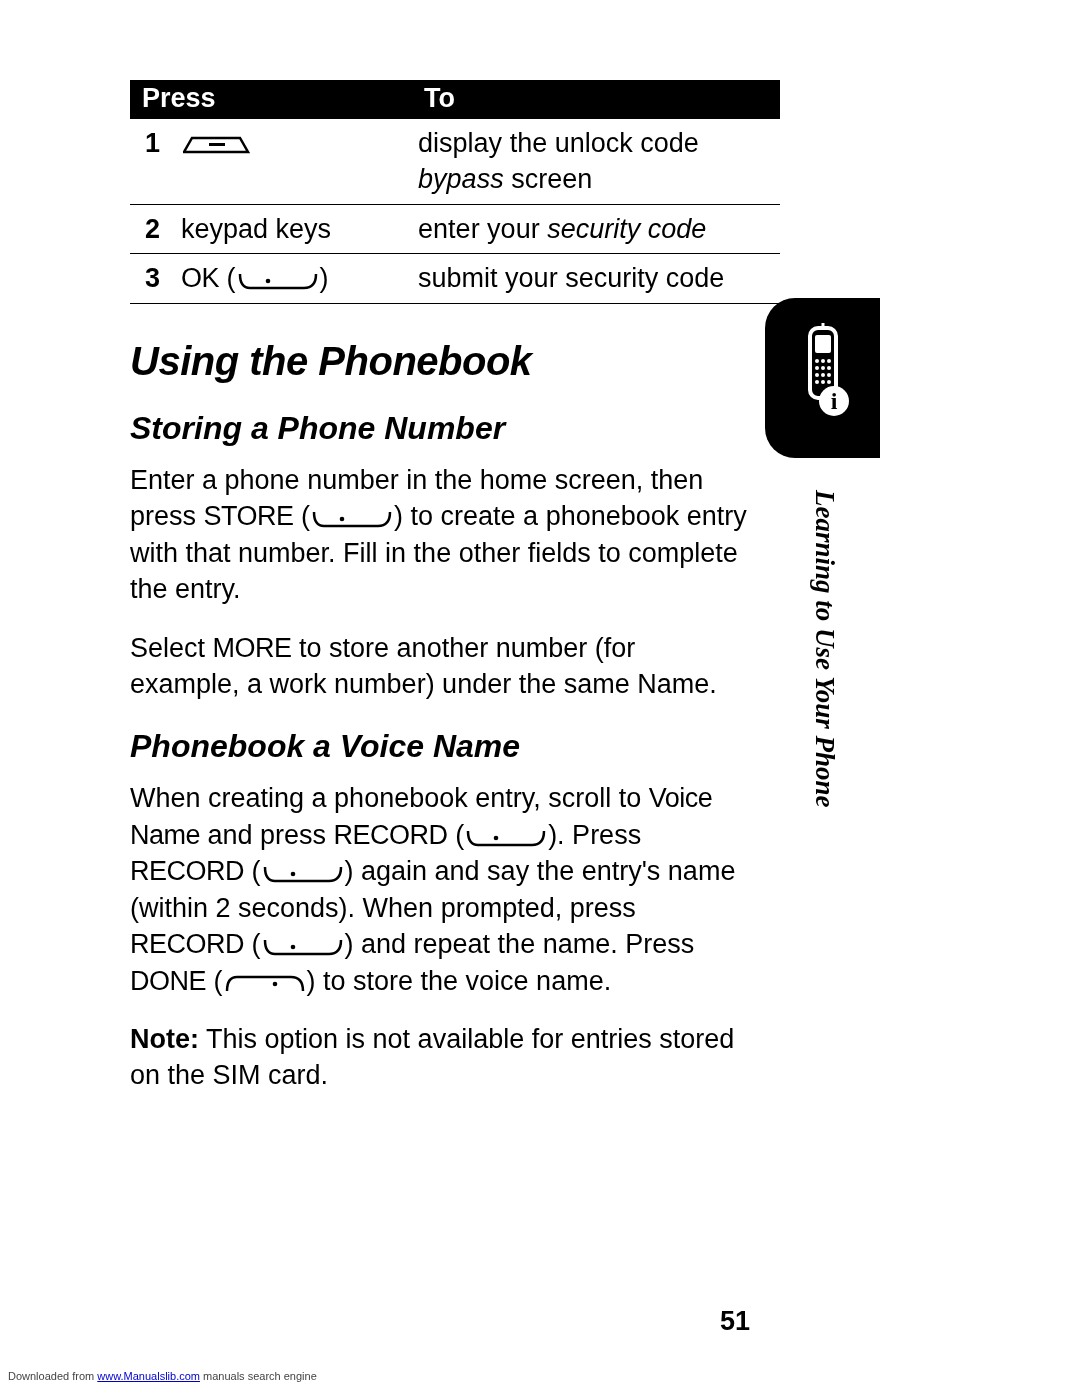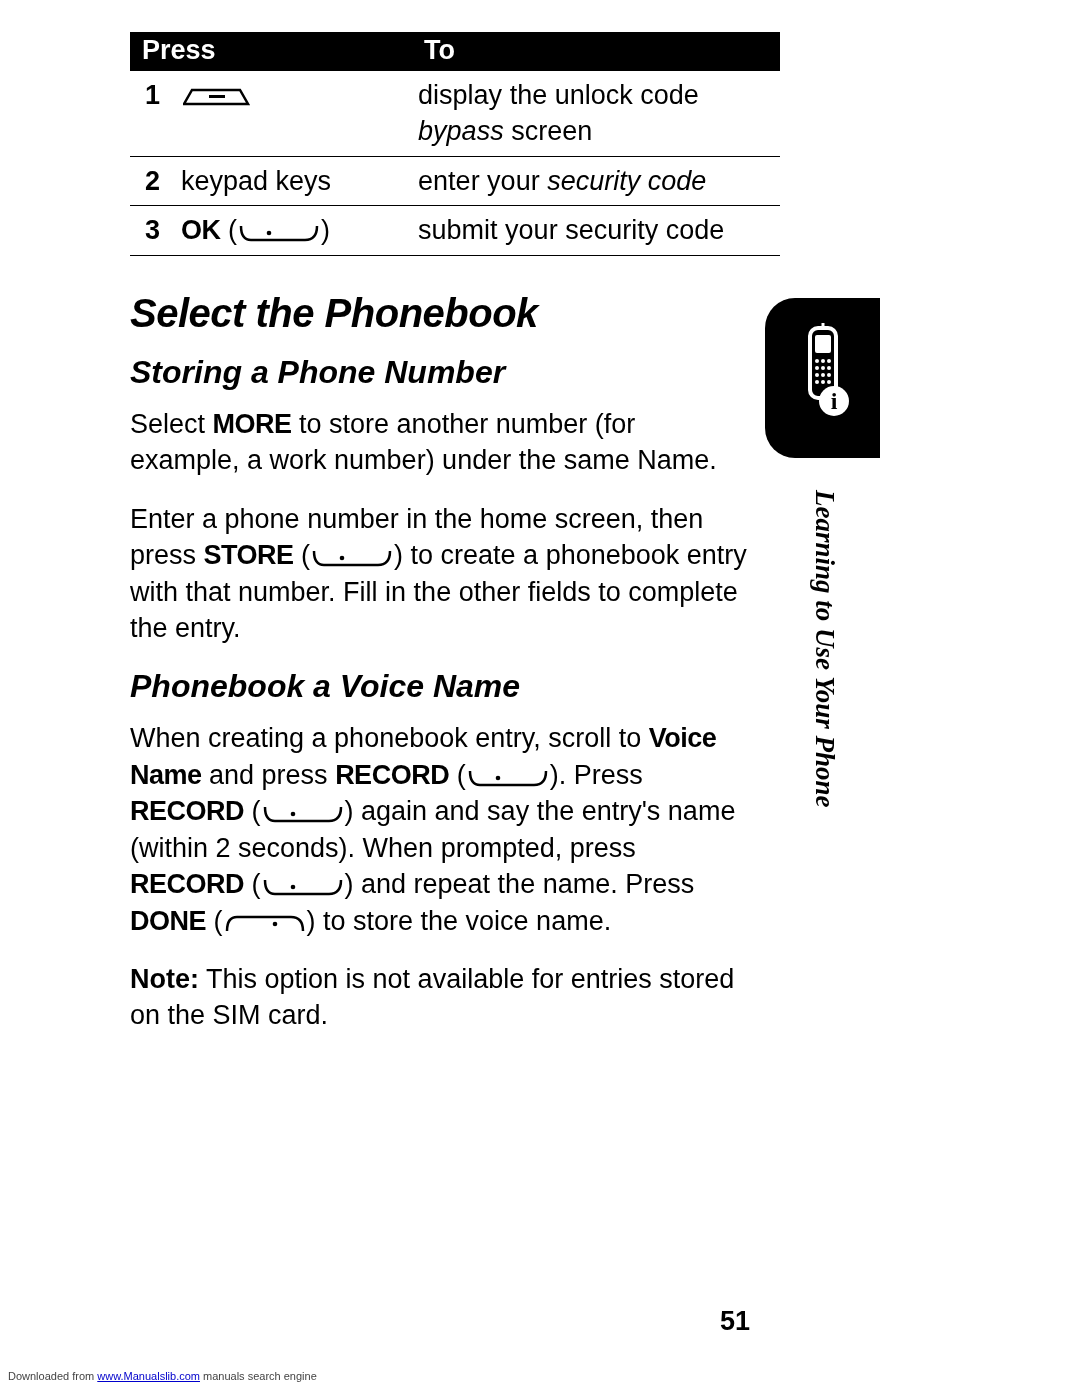--- a/index.html
+++ b/index.html
@@ -10,21 +10,21 @@
     height: 1397px;
     background: #fff;
     font-family: Arial, Helvetica, sans-serif;
     color: #000;
     position: relative;
   }
   .page {
     position: relative;
     width: 880px;
     height: 1397px;
-    padding: 32px 130px 40px 130px;
+    padding: 80px 130px 40px 130px;
   }
   
   table.steps {
     border-collapse: collapse;
     width: 650px;
     margin: 0 0 30px 0;
   }
   table.steps th {
     background: #000;
     color: #fff;
@@ -43,21 +43,21 @@
     line-height: 1.35;
   }
   table.steps td.step {
     text-align: right;
     width: 45px;
     font-weight: 700;
     padding-right: 15px;
   }
   .kbd-label {
     font-family: "Arial Narrow", Arial, sans-serif;
-    font-weight: 700;
+    font-weight: 400;
     letter-spacing: -0.5px;
   }
   .italic { font-style: italic; }
   
   .para {
     font-size: 27px;
     line-height: 1.35;
     margin: 0 0 22px 0;
     max-width: 750px;
   }
@@ -67,21 +67,21 @@
     font-style: italic;
     font-size: 40px;
     margin: 35px 0 18px 0;
     letter-spacing: -0.5px;
   }
   h2.sub {
     font-family: Arial, Helvetica, sans-serif;
     font-weight: 700;
     font-style: italic;
     font-size: 32px;
-    margin: 14px 0 15px 0;
+    margin: 26px 0 15px 0;
   }
   .bold { font-weight: 700; margin-top: 28px; }
   
   .side-tab {
     position: absolute;
     right: 0;
     top: 298px;
     width: 115px;
     height: 160px;
     background: #000;
@@ -182,33 +182,33 @@
           (<span class="softkey"><svg width="80" height="20" viewBox="0 0 80 20">
                 <use href="#softkey-left"></use>
               </svg></span>)
         </td>
         <td>submit your security code</td>
       </tr>
     </tbody>
   </table>
 
 
-  <h1 class="section">Select the Phonebook</h1>
+  <h1 class="section">Using the Phonebook</h1>
 
 
   <h2 class="sub">Storing a Phone Number</h2>
 
   <p class="para">
+    <span>Enter a phone number in the home screen, then press </span><span class="kbd-label">STORE</span><span> (</span><span class="softkey"><svg width="80" height="20" viewBox="0 0 80 20">
+          <use href="#softkey-left"></use>
+        </svg></span><span>) to create a phonebook entry with that number. Fill in the other fields to complete the entry.</span>
+  </p>
+
+  <p class="para">
     <span>Select </span><span class="kbd-label">MORE</span><span> to store another number (for example, a work number) under the same Name.</span>
-  </p>
-
-  <p class="para">
-    <span>Enter a phone number in the home screen, then press </span><span class="kbd-label">STORE</span><span> (</span><span class="softkey"><svg width="80" height="20" viewBox="0 0 80 20">
-          <use href="#softkey-left"></use>
-        </svg></span><span>) to create a phonebook entry with that number. Fill in the other fields to complete the entry.</span>
   </p>
 
   <h2 class="sub">Phonebook a Voice Name</h2>
 
   <p class="para">
     <span>When creating a phonebook entry, scroll to </span><span class="kbd-label">Voice Name</span><span> and press </span><span class="kbd-label">RECORD</span><span> (</span><span class="softkey"><svg width="80" height="20" viewBox="0 0 80 20">
           <use href="#softkey-left"></use>
         </svg></span><span>). Press </span><span class="kbd-label">RECORD</span><span> (</span><span class="softkey"><svg width="80" height="20" viewBox="0 0 80 20">
           <use href="#softkey-left"></use>
         </svg></span><span>) again and say the entry's name (within 2 seconds). When prompted, press </span><span class="kbd-label">RECORD</span><span> (</span><span class="softkey"><svg width="80" height="20" viewBox="0 0 80 20">

